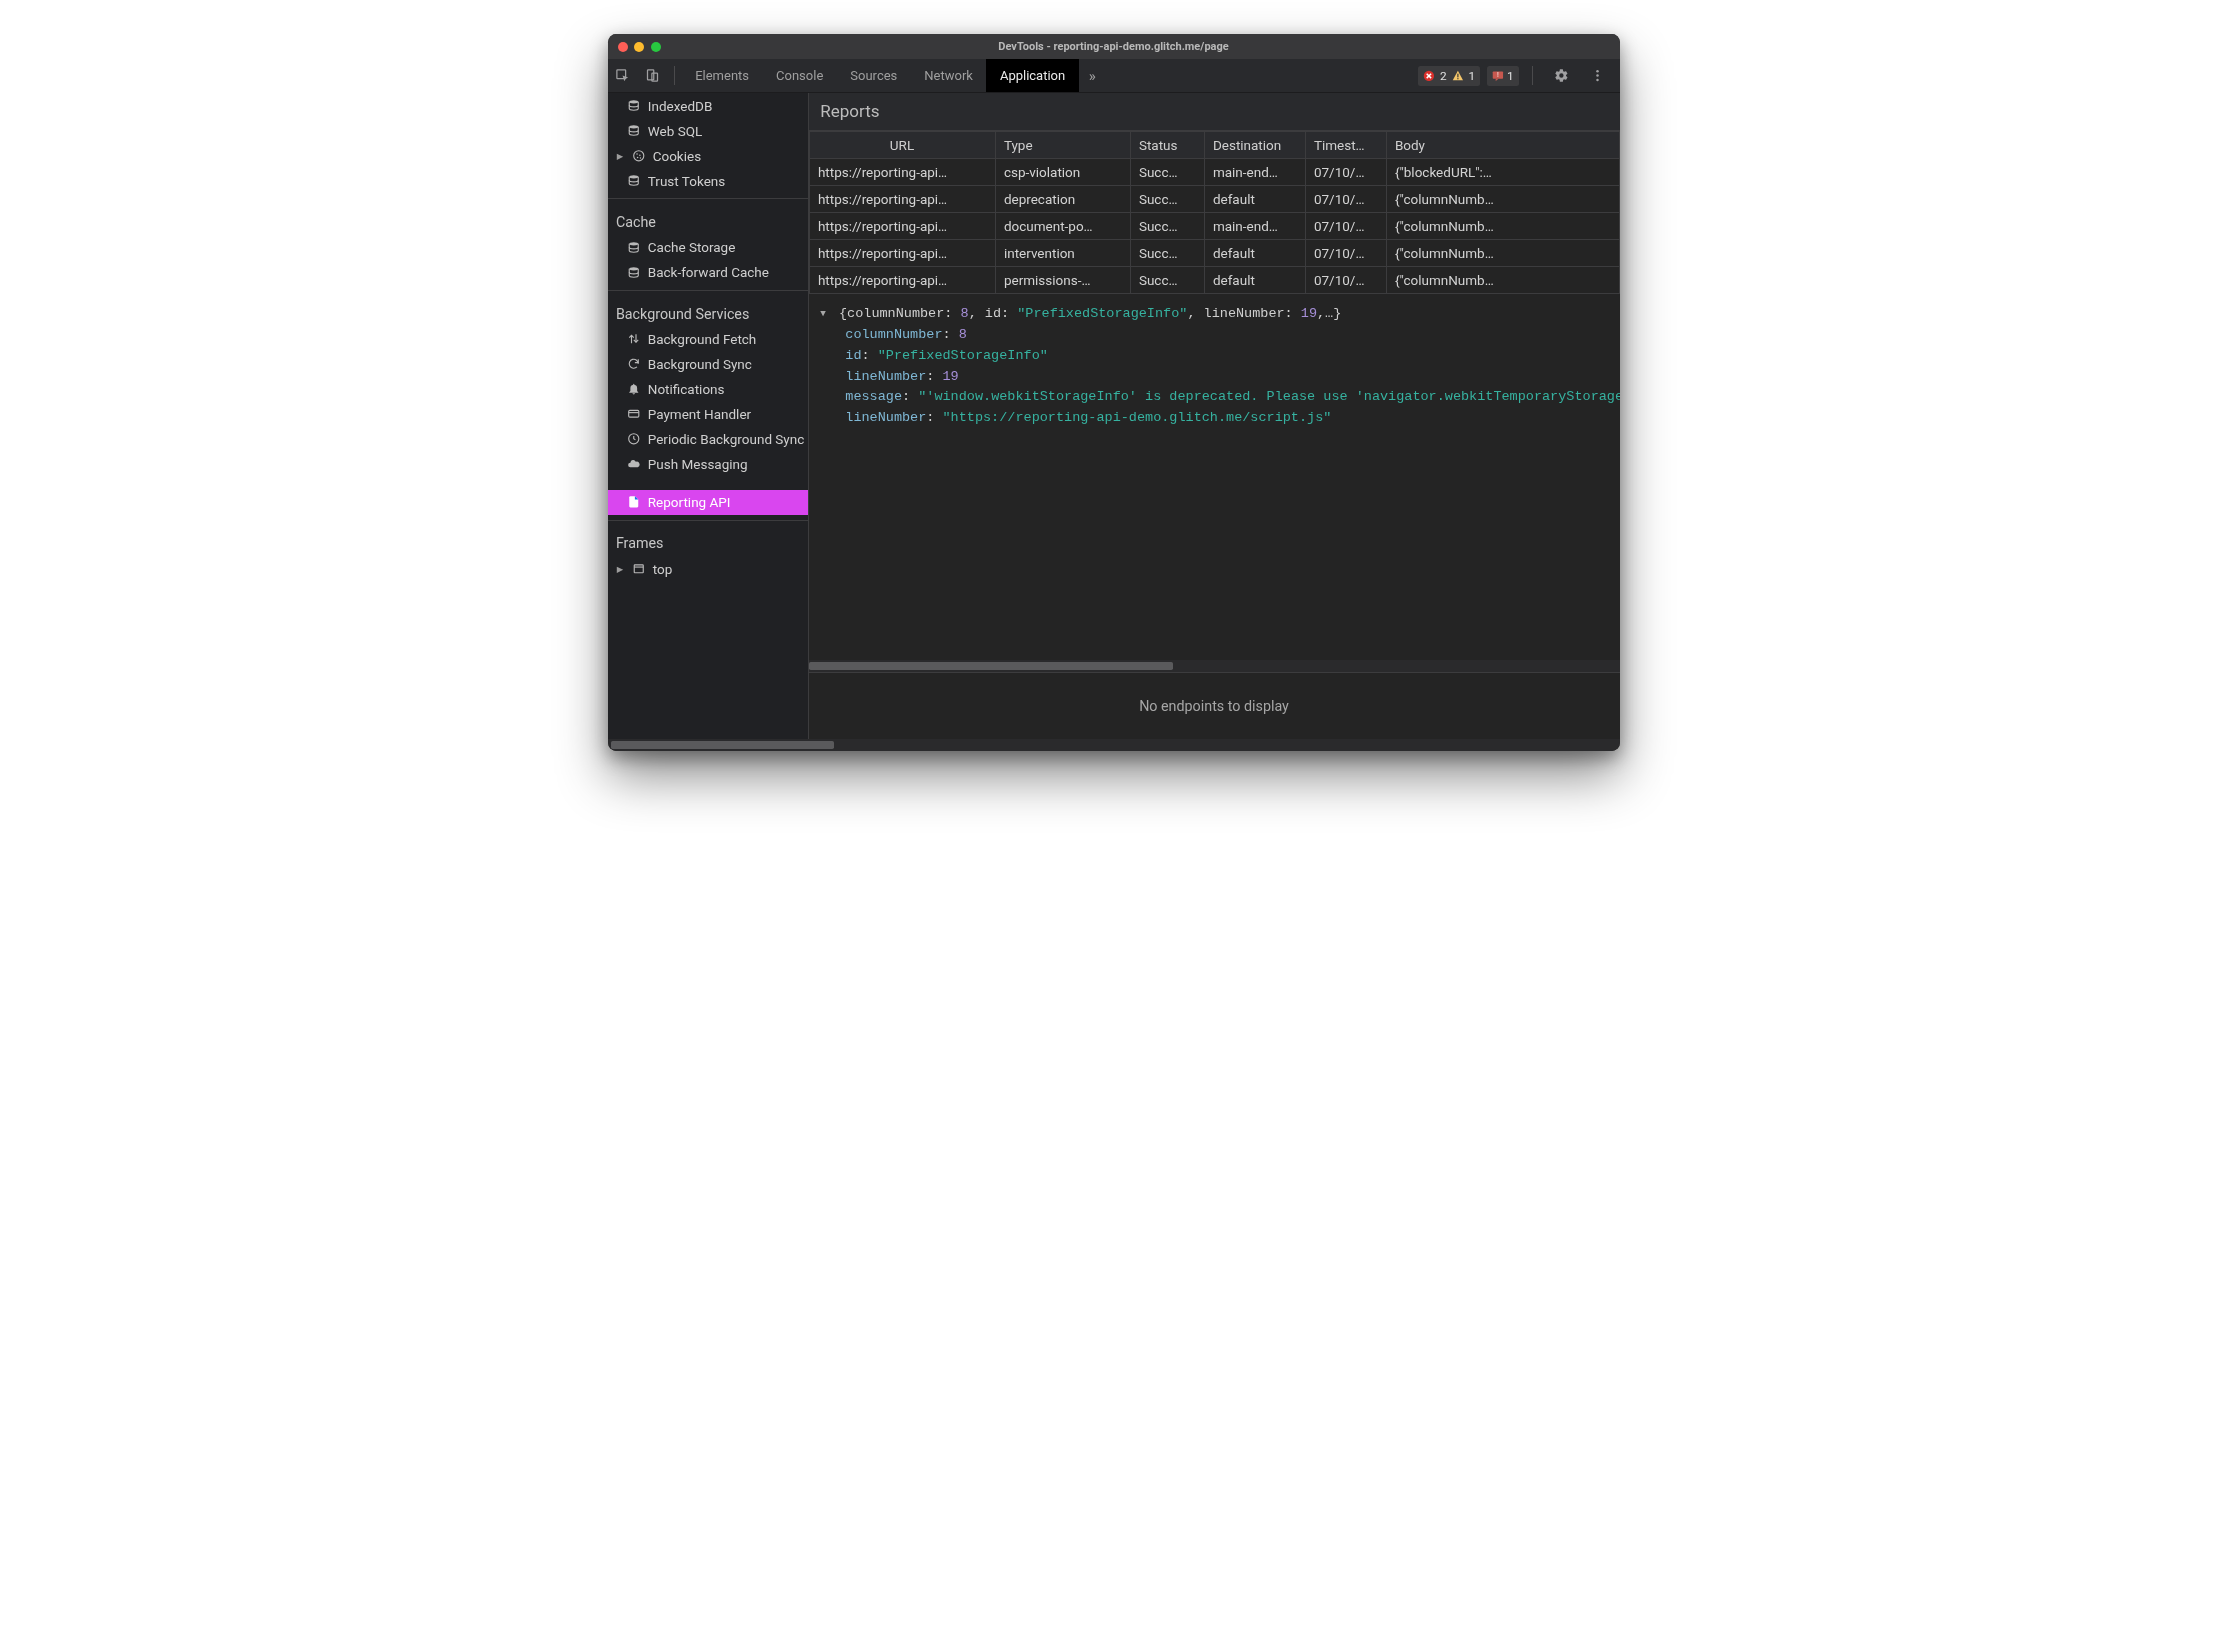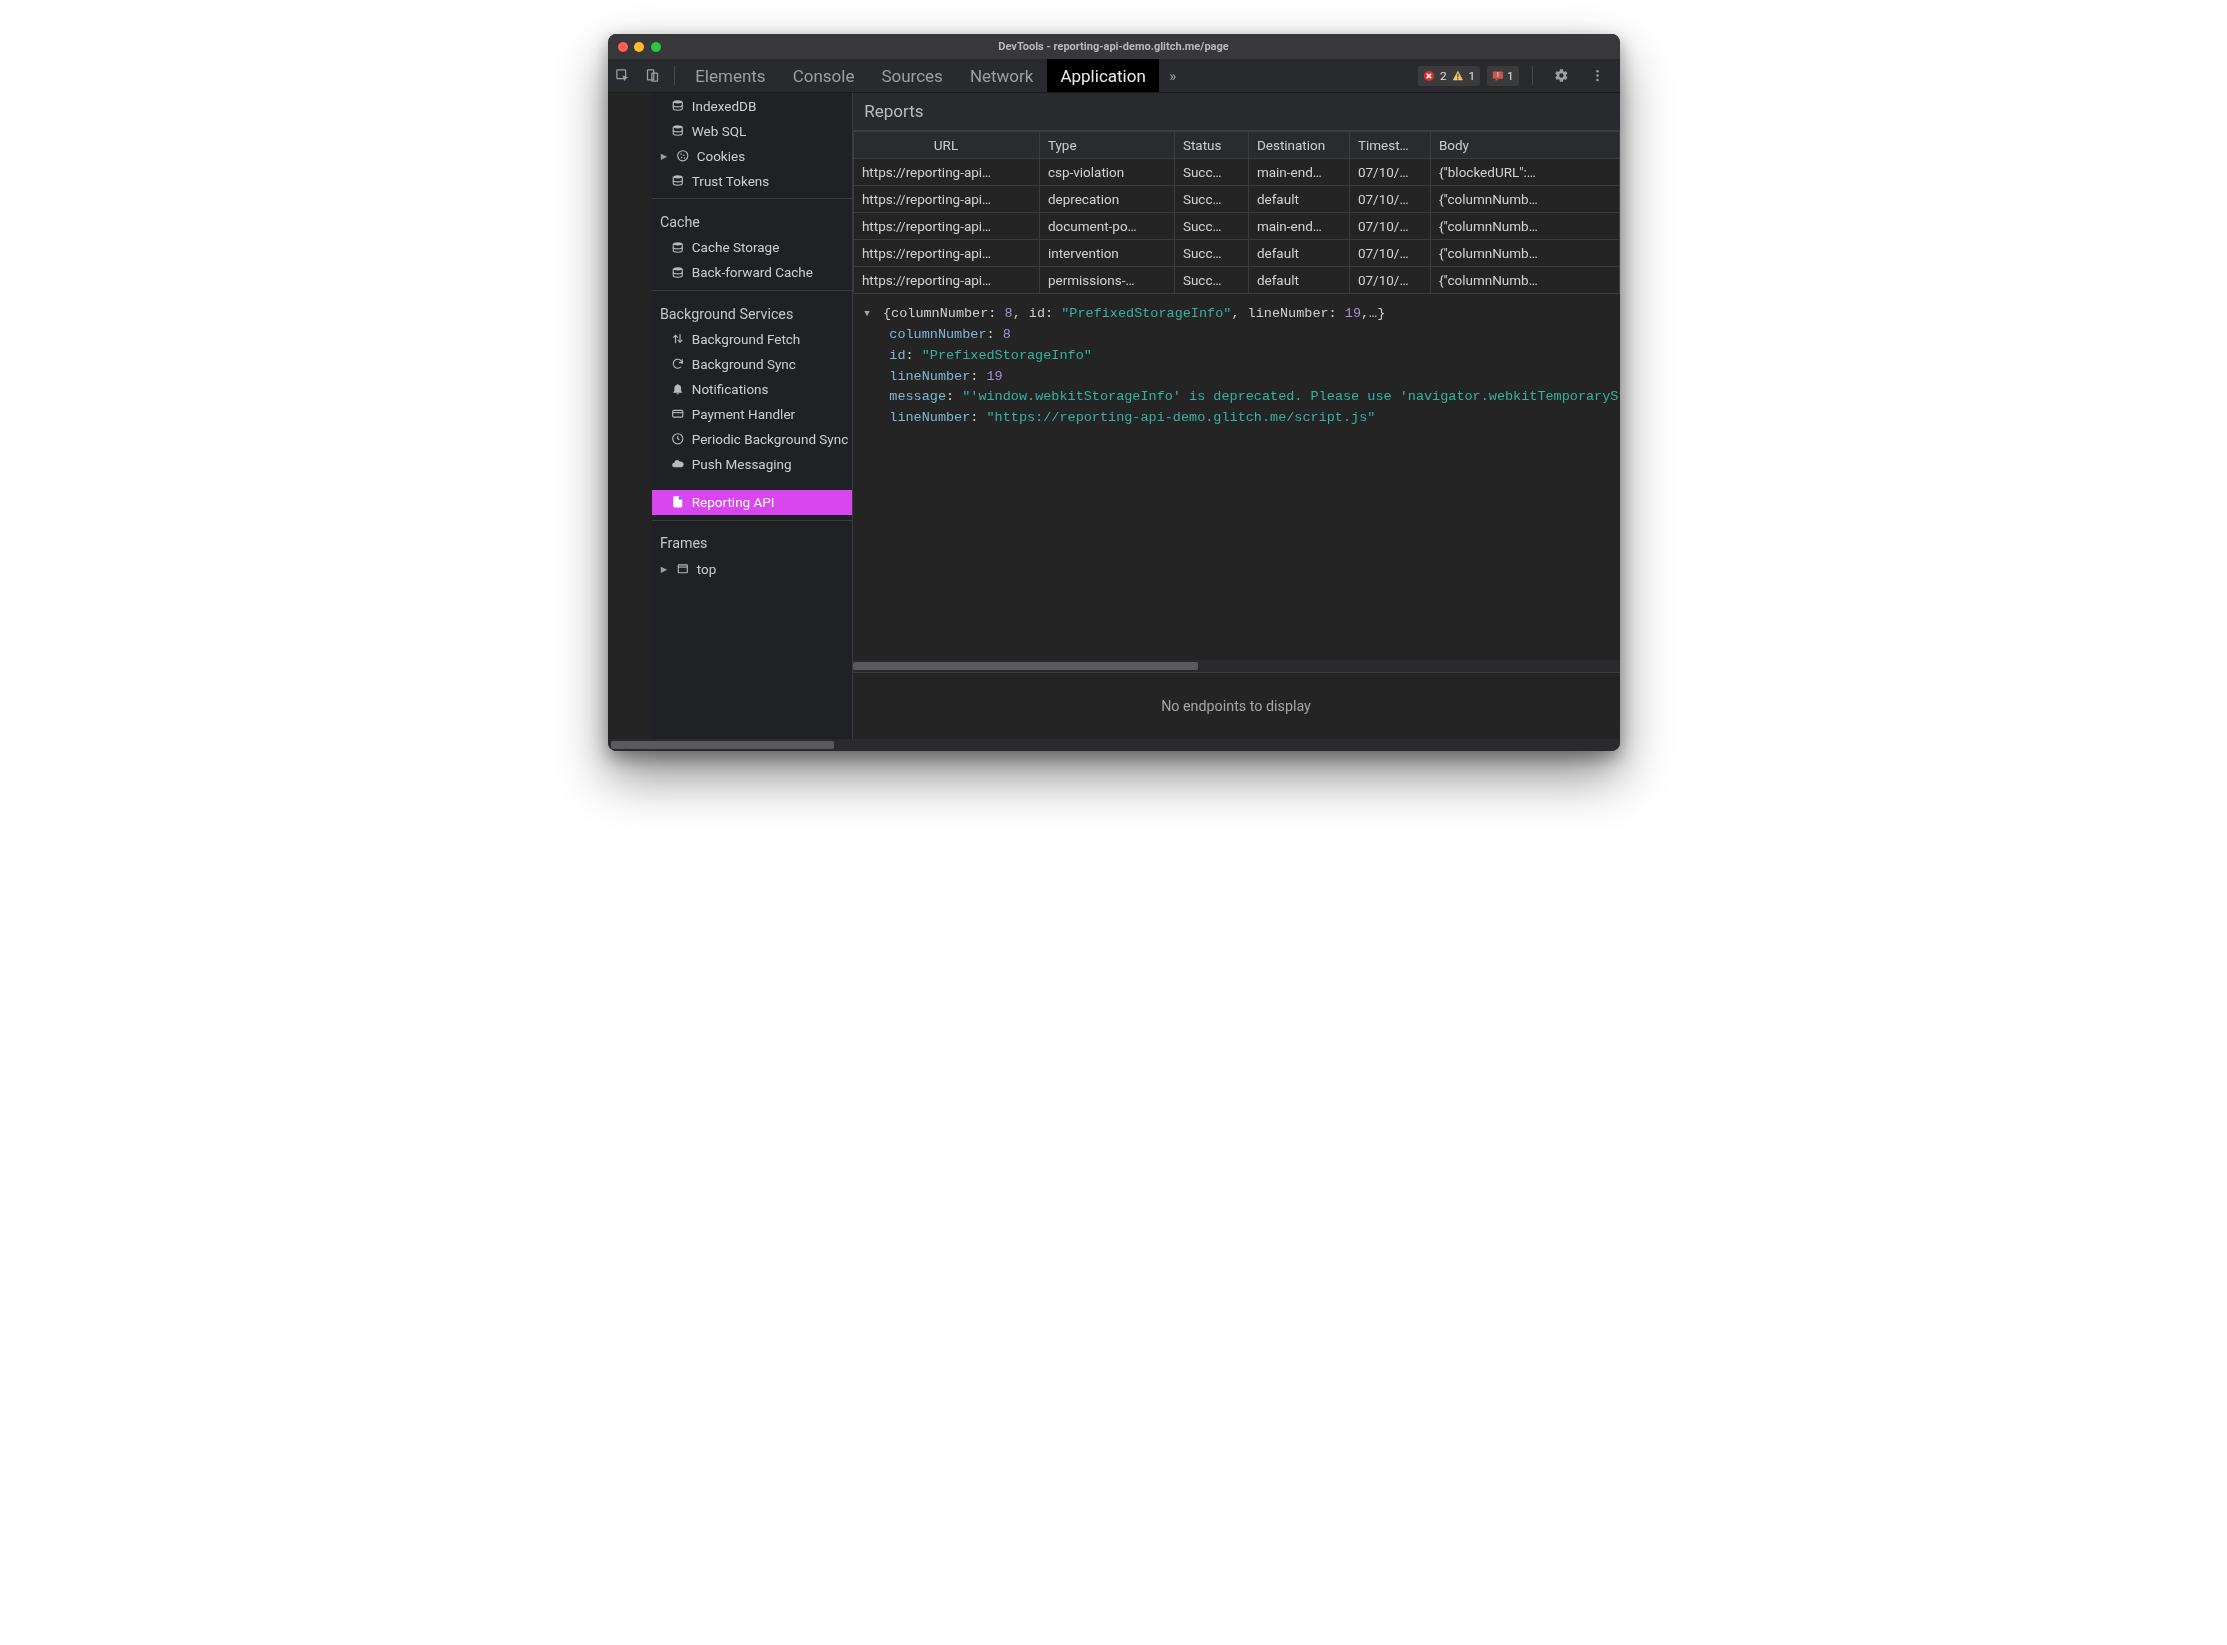--- a/index.html
+++ b/index.html
@@ -57,21 +57,21 @@
   .tb-icon {
     width: 30px; height: 30px; display: flex; align-items: center; justify-content: center;
     color: #a0a0a2; cursor: pointer;
   }
   .tb-icon svg { width: 15px; height: 15px; }
   .tabs { display: flex; align-items: stretch; height: 100%; }
   .tab {
     padding: 0 13.5px;
     display: flex; align-items: center;
     color: #9f9f9f;
-    font-size: 17px;
+    font-size: 13px;
     cursor: pointer;
   }
   .tab.active {
     background: #000;
     color: #eaeaea;
   }
   .tb-more {
     width: 27px; color: #9f9f9f; display:flex; align-items:center; justify-content:center; cursor:pointer;
     font-size: 15px;
   }
@@ -91,21 +91,20 @@
   .badge-ico { width: 11.8px; height: 11.8px; display:flex; align-items:center; justify-content:center; }
   .badge-txt { font-size: 11.8px; color: #e0e0e0; }
   .ico-error { color: #f28b82; }
   .ico-warn { color: #f4c66b; }
   .ico-msg { color: #d97b7b; }
   
   .main {
     flex: 1;
     display: flex;
     overflow: hidden;
-    padding-left: 44px;
   }
   
   .sidebar {
     width: 201px;
     background: #202124;
     border-right: 0.8px solid #3c3c3e;
     overflow-y: auto;
     overflow-x: hidden;
     position: relative;
     flex-shrink: 0;

